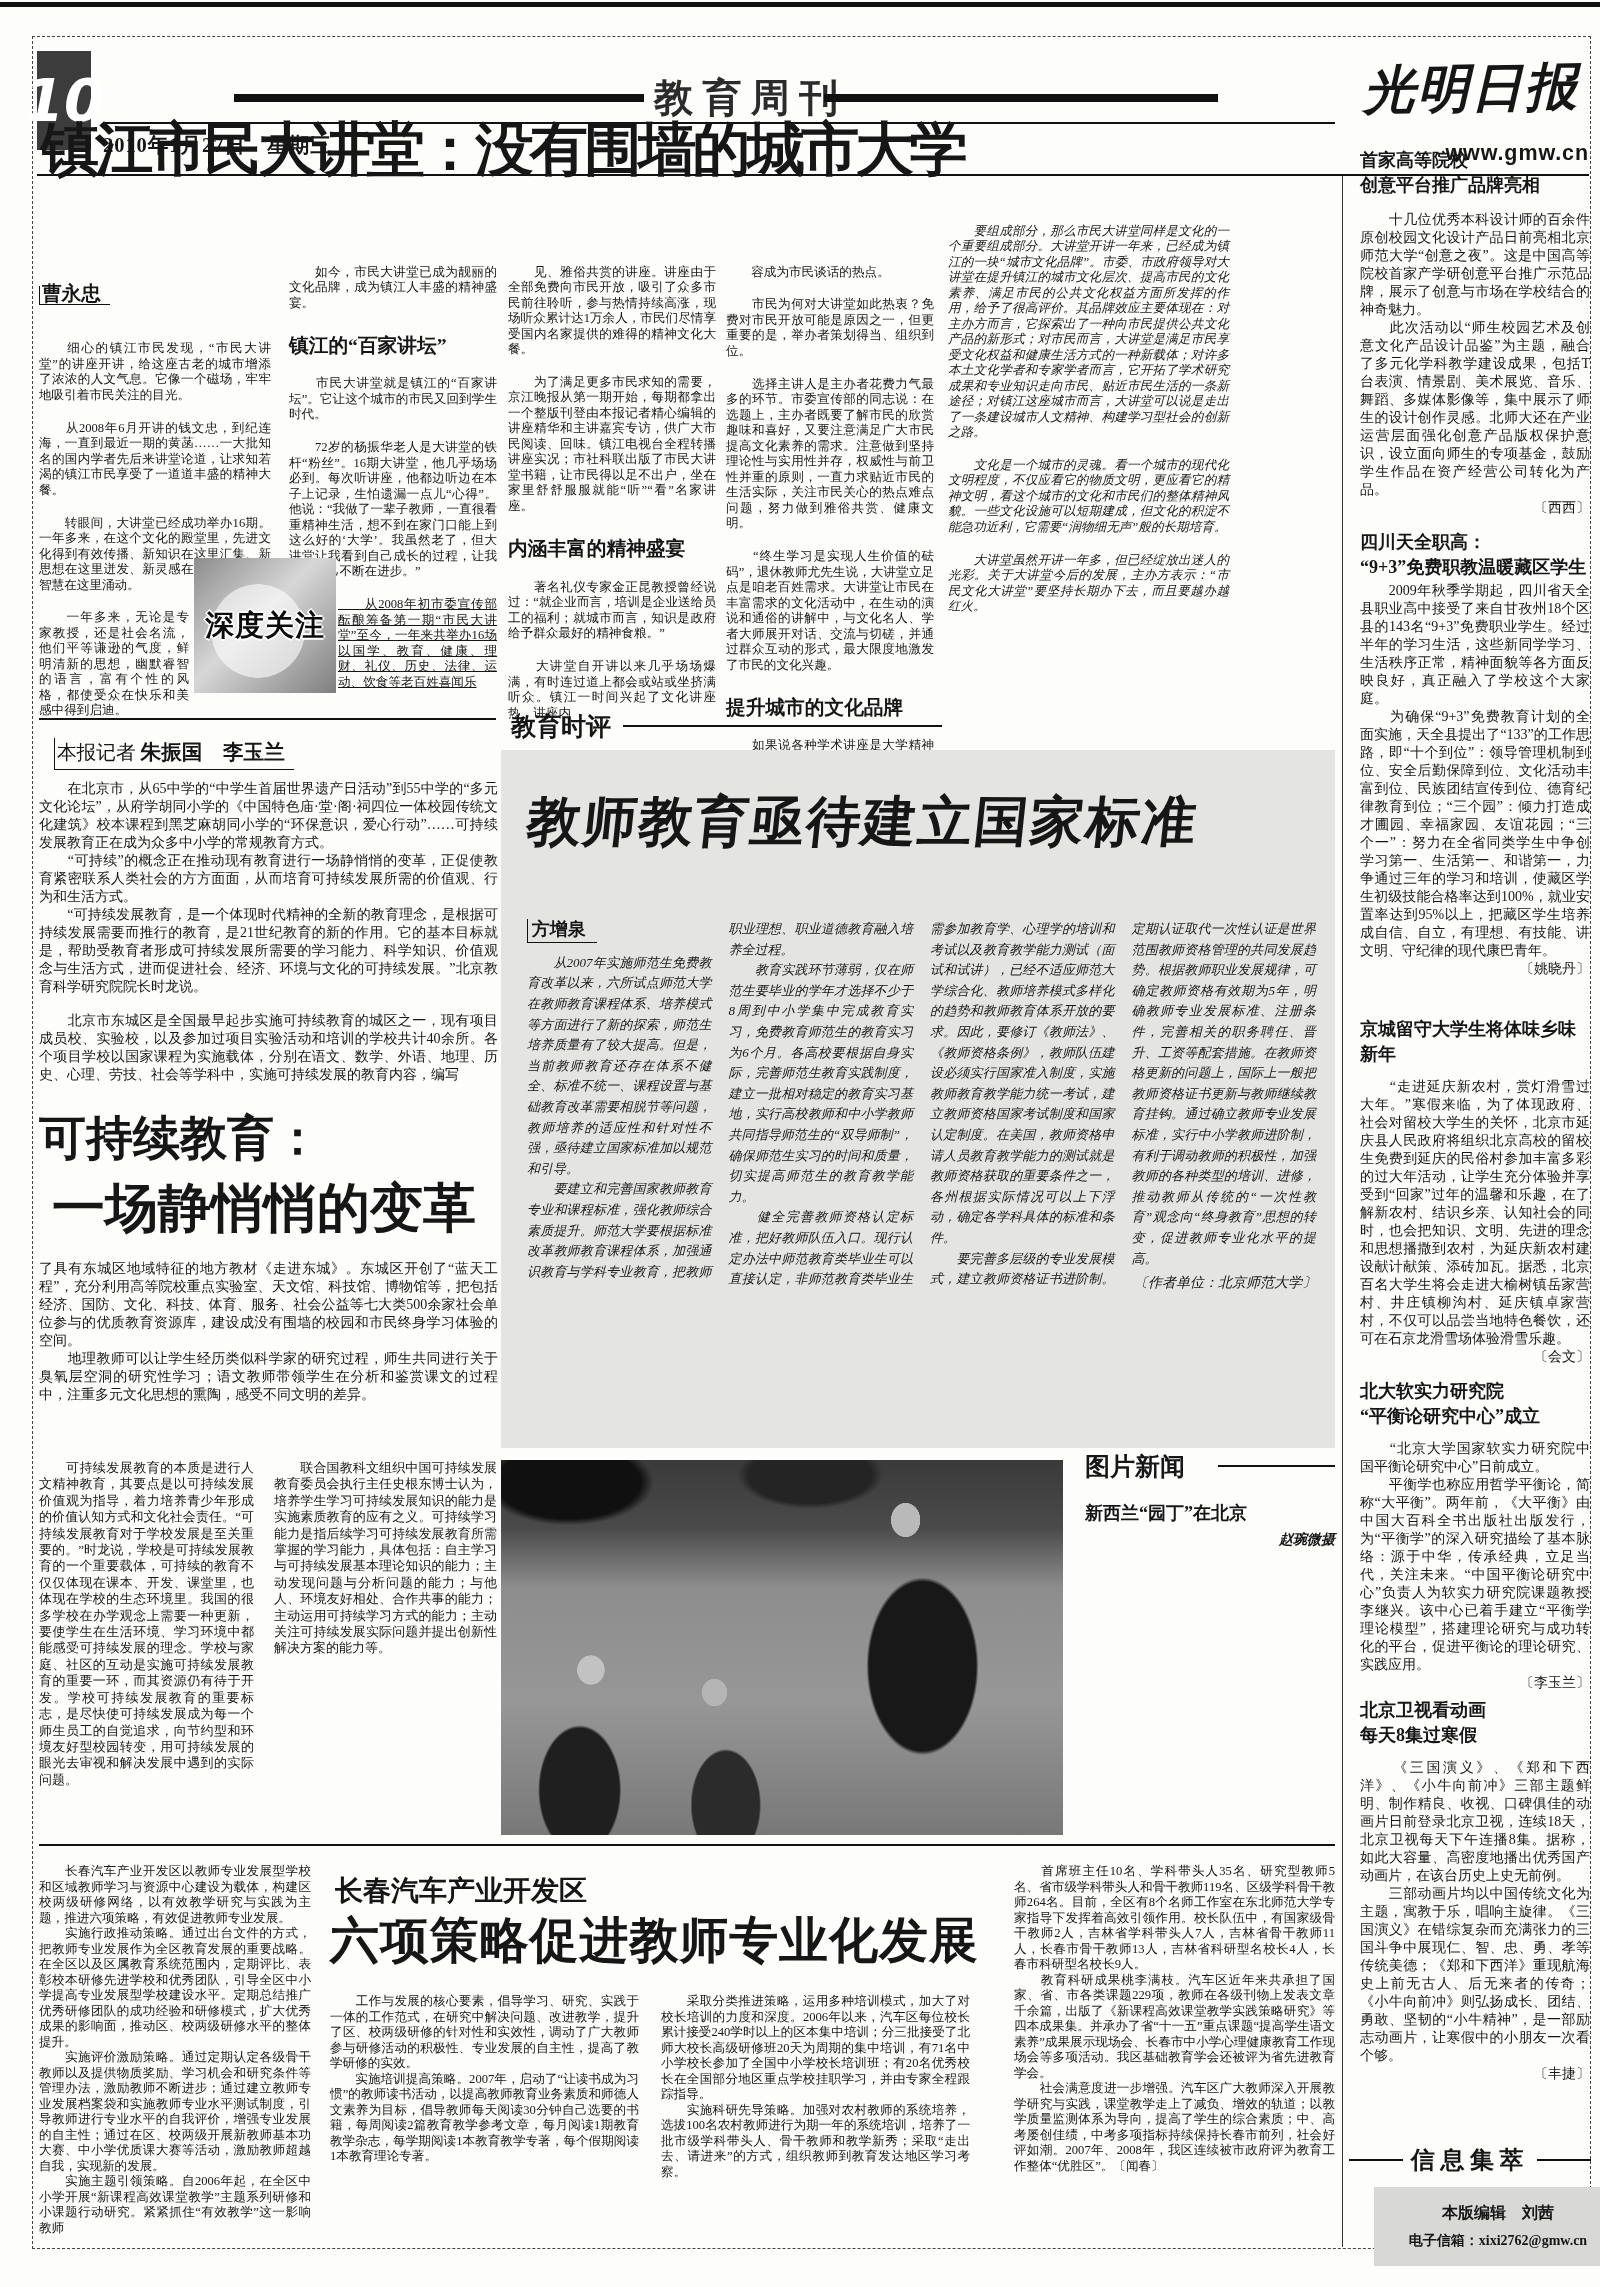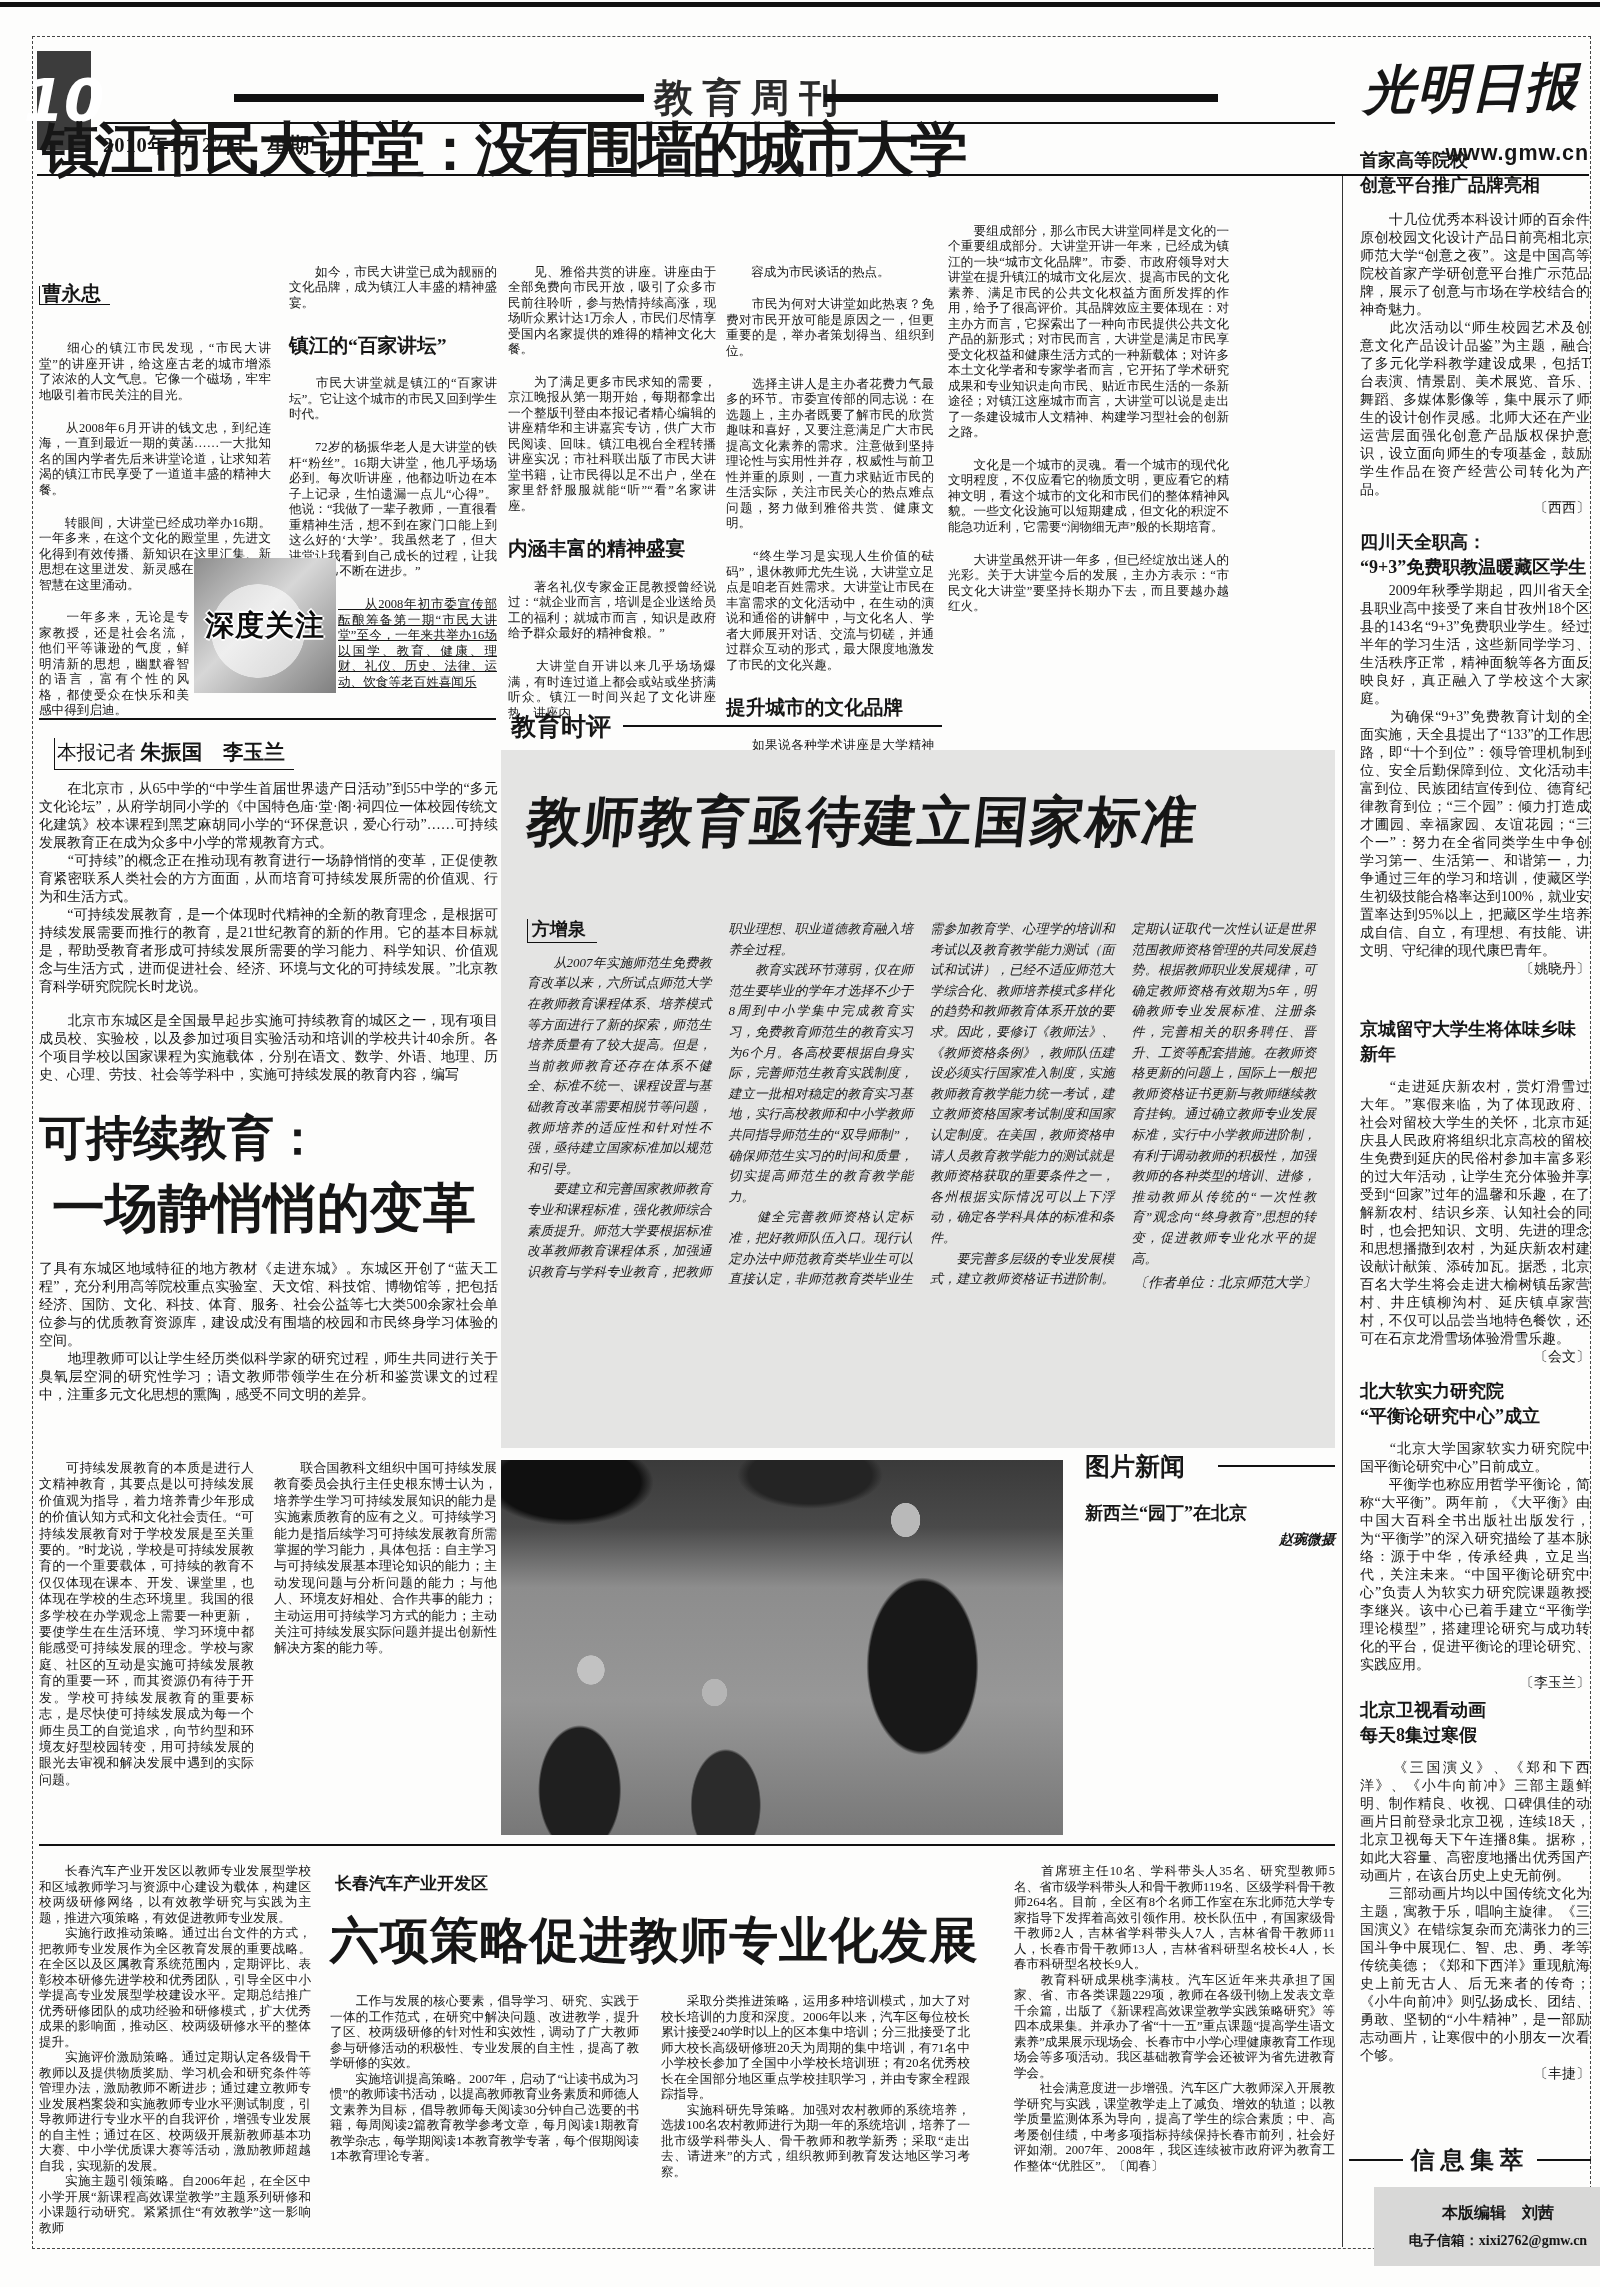--- a/index.html
+++ b/index.html
@@ -49,21 +49,21 @@
      radial-gradient(ellipse 56px 89px at 40% 92%, #2b2b2b 60%, rgba(0,0,0,0) 63%),
      radial-gradient(ellipse 131px 66px at 12% 6%, #101010 55%, rgba(0,0,0,0) 65%),
      radial-gradient(ellipse 112px 52px at 55% 4%, #242424 55%, rgba(0,0,0,0) 65%),
      linear-gradient(180deg,#3a3a3a 0%,#4a4a4a 18%,#8d8d8d 34%,#979797 64%,#787878 100%);}
   .label{font-size:25px;font-weight:900;}
   .sig{text-align:right;font-size:14px;}
   .sidebar-title{font-weight:900;font-size:18px;line-height:25px;white-space:pre-line;}
   .info{font-size:24px;font-weight:900;letter-spacing:5.6px;text-align:center;}
   .editor-box{background:#d8d8d7;display:flex;flex-direction:column;align-items:center;
               justify-content:center;gap:7.5px;font-weight:bold;}
-  .kicker{font-size:17px;font-weight:900;}
+  .kicker{font-size:28px;font-weight:900;}
   .h-bottom{font-size:49px;font-weight:900;letter-spacing:0.9px;}
   .h-left{font-weight:900;font-family:"Liberation Serif",serif;}
   .cap-title{font-weight:900;font-size:18px;margin-bottom:5.6px;}
 </style>
 </head>
 <body>
 
 <div class="page">
 
   <div class="abs rule" style="left:0;top:1.9px;width:1600px;height:4.7px;"></div>
@@ -110,21 +110,21 @@
 
   <div class="abs col body-s txt" style="left:726px;top:249px;width:208px;">
     <p class="txt">　　容成为市民谈话的热点。</p>
     <p class="txt">　　市民为何对大讲堂如此热衷？免费对市民开放可能是原因之一，但更重要的是，举办者策划得当、组织到位。</p>
     <p class="txt">　　选择主讲人是主办者花费力气最多的环节。市委宣传部的同志说：在选题上，主办者既要了解市民的欣赏趣味和喜好，又要注意满足广大市民提高文化素养的需求。注意做到坚持理论性与实用性并存，权威性与前卫性并重的原则，一直力求贴近市民的生活实际，关注市民关心的热点难点问题，努力做到雅俗共赏、健康文明。</p>
     <p class="txt">　　“终生学习是实现人生价值的砝码”，退休教师尤先生说，大讲堂立足点是咱老百姓需求。大讲堂让市民在丰富需求的文化活动中，在生动的演说和通俗的讲解中，与文化名人、学者大师展开对话、交流与切磋，并通过群众互动的形式，最大限度地激发了市民的文化兴趣。</p>
     <div class="h-sub">提升城市的文化品牌</div>
     <p class="txt">　　如果说各种学术讲座是大学精神的重</p>
   </div>
 
-  <div class="abs col body-s txt" style="left:948px;top:208px;width:281px;">
+  <div class="abs col body-s txt" style="left:948px;top:208px;width:281px;font-style:italic;">
     <p class="txt">　　要组成部分，那么市民大讲堂同样是文化的一个重要组成部分。大讲堂开讲一年来，已经成为镇江的一块“城市文化品牌”。市委、市政府领导对大讲堂在提升镇江的城市文化层次、提高市民的文化素养、满足市民的公共文化权益方面所发挥的作用，给予了很高评价。其品牌效应主要体现在：对主办方而言，它探索出了一种向市民提供公共文化产品的新形式；对市民而言，大讲堂是满足市民享受文化权益和健康生活方式的一种新载体；对许多本土文化学者和专家学者而言，它开拓了学术研究成果和专业知识走向市民、贴近市民生活的一条新途径；对镇江这座城市而言，大讲堂可以说是走出了一条建设城市人文精神、构建学习型社会的创新之路。</p>
     <p class="txt">　　文化是一个城市的灵魂。看一个城市的现代化文明程度，不仅应看它的物质文明，更应看它的精神文明，看这个城市的文化和市民们的整体精神风貌。一些文化设施可以短期建成，但文化的积淀不能急功近利，它需要“润物细无声”般的长期培育。</p>
     <p class="txt">　　大讲堂虽然开讲一年多，但已经绽放出迷人的光彩。关于大讲堂今后的发展，主办方表示：“市民文化大讲堂”要坚持长期办下去，而且要越办越红火。</p>
   </div>
 
   <div class="abs badge" style="left:194px;top:558px;width:142px;height:135px;">
     <div class="badge-inner"></div>
     <span class="badge-text">深度关注</span>
   </div>
 

